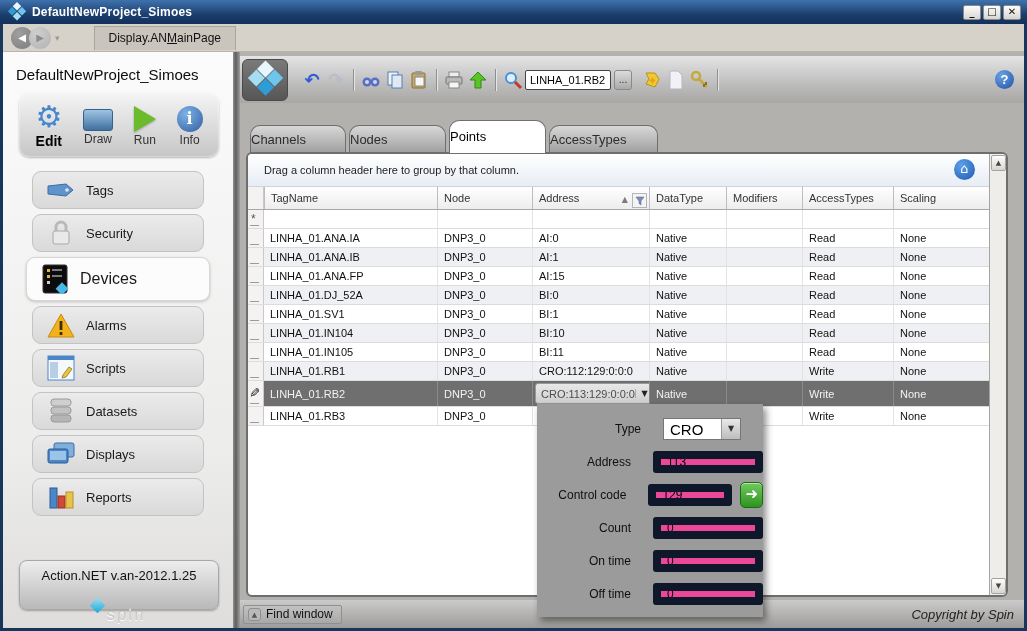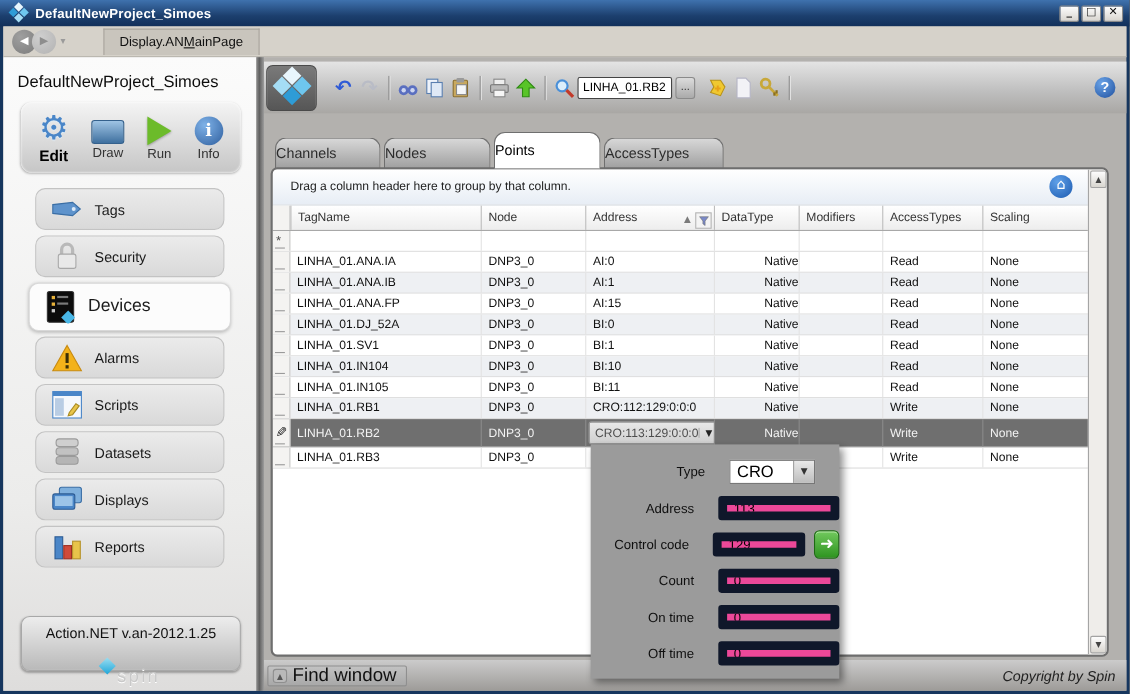--- a/index.html
+++ b/index.html
@@ -99,21 +99,21 @@
     display:flex;align-items:center;padding-left:16px;}
   .group-hint{font-size:11px;color:#222;}
   .home-circ{position:absolute;right:14px;top:5px;width:21px;height:21px;border-radius:50%;
     background:radial-gradient(circle at 35% 30%,#5fa0e8,#1c5ab0);color:#fff;font-size:13px;
     text-align:center;line-height:20px;font-family:"DejaVu Sans",sans-serif;}
   .gheader{position:absolute;left:0;top:33px;width:741px;height:23px;display:flex;
     background:linear-gradient(#ffffff,#ededed);border-bottom:1px solid #a8a8a8;}
   .hc{font-size:11px;color:#333;padding:5px 0 0 6px;border-left:1px solid #bdbdbd;position:relative;display:flex;}
   .hc:first-child,.hc.ind{border-left:none;}
   .ind{width:16px;border-right:1px solid #c9c9c9;background:#f4f3f1;position:relative;}
-  .w-tag{width:173px;} .w-node{width:95px;} .w-addr{width:117px;} .w-dt{width:77px;text-align:right;}
+  .w-tag{width:173px;} .w-node{width:95px;} .w-addr{width:117px;} .w-dt{width:77px;}
   .w-mod{width:76px;} .w-at{width:91px;} .w-scal{flex:1;}
   .sort-arrow{font-size:8px;color:#7a7a7a;margin-left:auto;margin-top:3px;font-family:"DejaVu Sans",sans-serif;}
   .filterbox{width:15px;height:15px;border:1px solid #b5b5b5;background:#f4f4f4;margin:1px 2px 0 4px;
     display:flex;align-items:center;justify-content:center;}
   .grow{position:absolute;left:0;width:741px;height:19px;display:flex;background:#fff;
     border-bottom:1px solid #dcdcdc;}
   .grow.alt{background:#eef0f3;}
   .grow .c{font-size:11px;color:#111;padding:3px 0 0 6px;border-left:1px solid #e3e3e3;
     overflow:hidden;white-space:nowrap;}
   .grow .c:nth-child(2){border-left:none;}
@@ -150,21 +150,21 @@
   .gobtn{width:26px;height:26px;margin-left:8px;border-radius:5px;border:1px solid #1c6b12;
     background:linear-gradient(#72c95e,#2e9420);color:#fff;font-size:15px;line-height:23px;text-align:center;
     font-family:"DejaVu Sans",sans-serif;box-shadow:inset 0 1px 0 #b6e8a8;}
   
   .statusbar{position:absolute;left:240px;top:600px;width:784px;height:28px;
     background:linear-gradient(#cbcbcb,#9d9b98);display:flex;align-items:center;}
   .findbtn{margin-left:3px;height:19px;background:linear-gradient(#c2c2c2,#a8a8a8);border:1px solid #8f8f8f;
     border-radius:2px;display:flex;align-items:center;padding:0 8px 0 4px;gap:5px;}
   .find-tri{width:13px;height:13px;border-radius:3px;background:#b9b9b9;border:1px solid #8f8f8f;
     font-size:7px;line-height:12px;text-align:center;color:#555;font-family:"DejaVu Sans",sans-serif;}
-  .find-label{font-size:17px;color:#111;}
+  .find-label{font-size:12px;color:#111;}
   .copyright{margin-left:auto;margin-right:10px;font-size:13px;font-style:italic;color:#222;}
   
   .sq1{background:#e8f6fd;} .sq2{background:#6ec6ee;} .sq3{background:#2e9cd6;} .sq4{background:#a5ddf5;}
 </style>
 </head>
 <body>
 
 <div class="window">
 
   <div class="titlebar">

